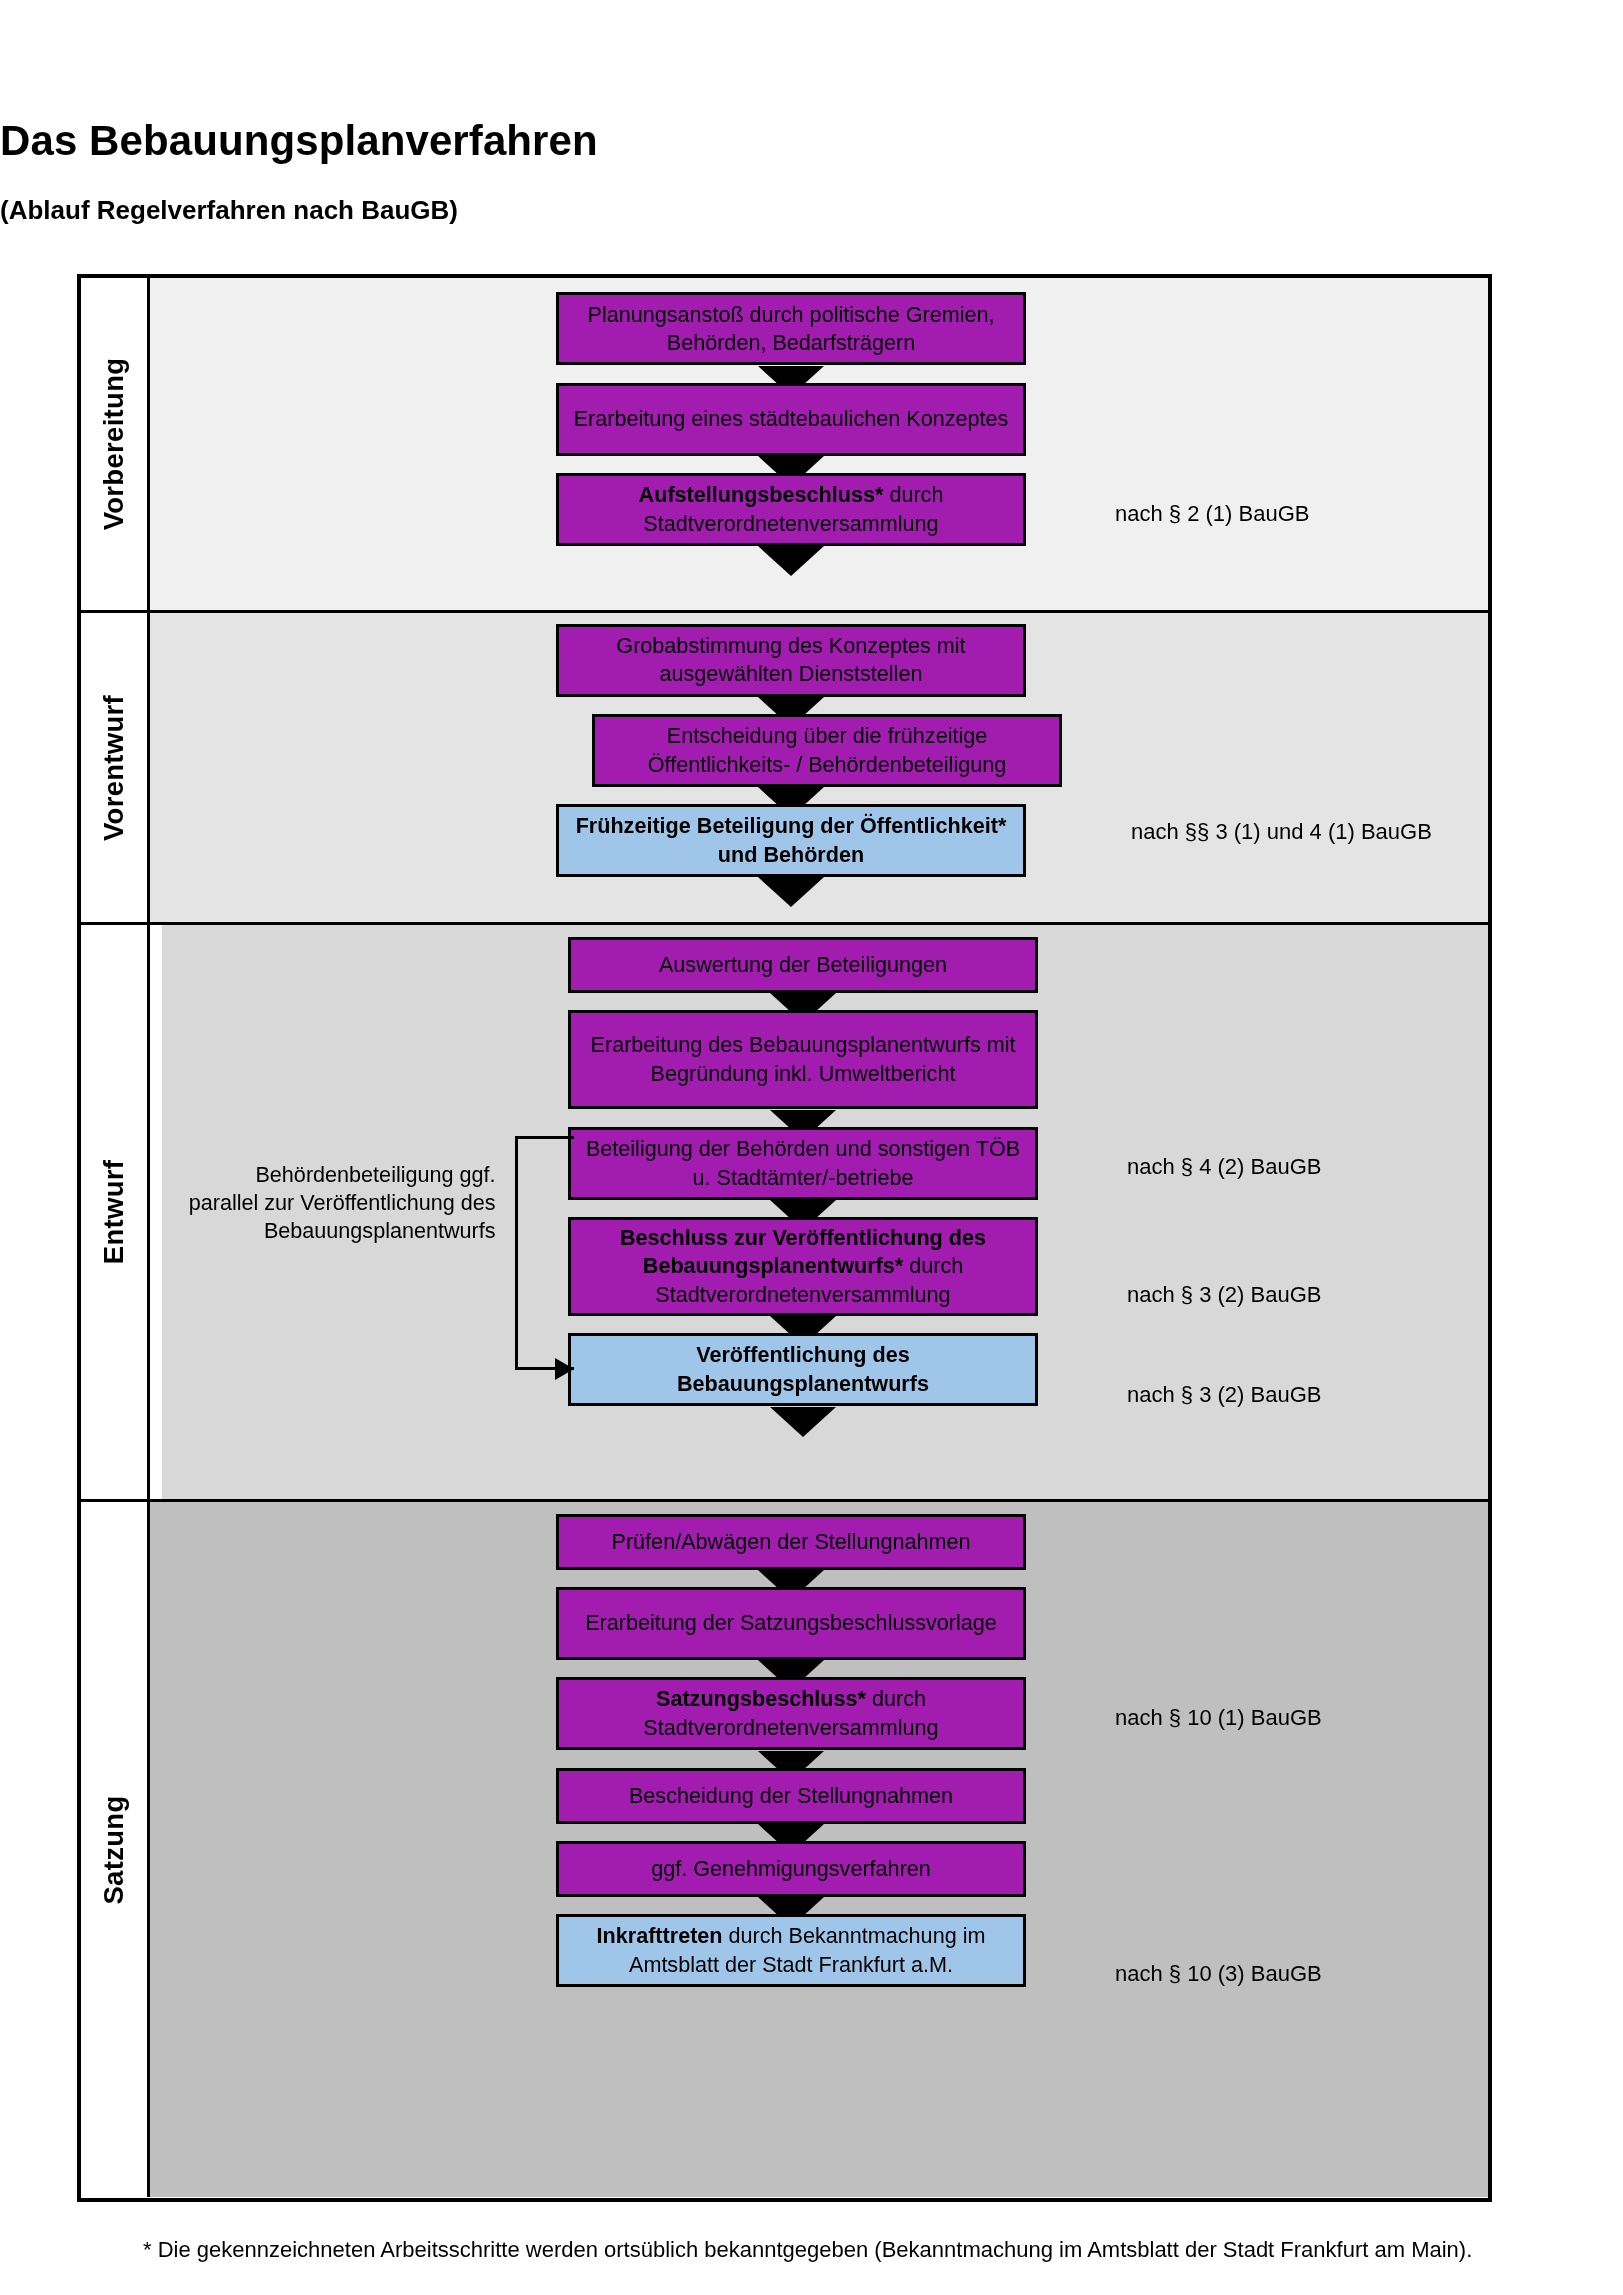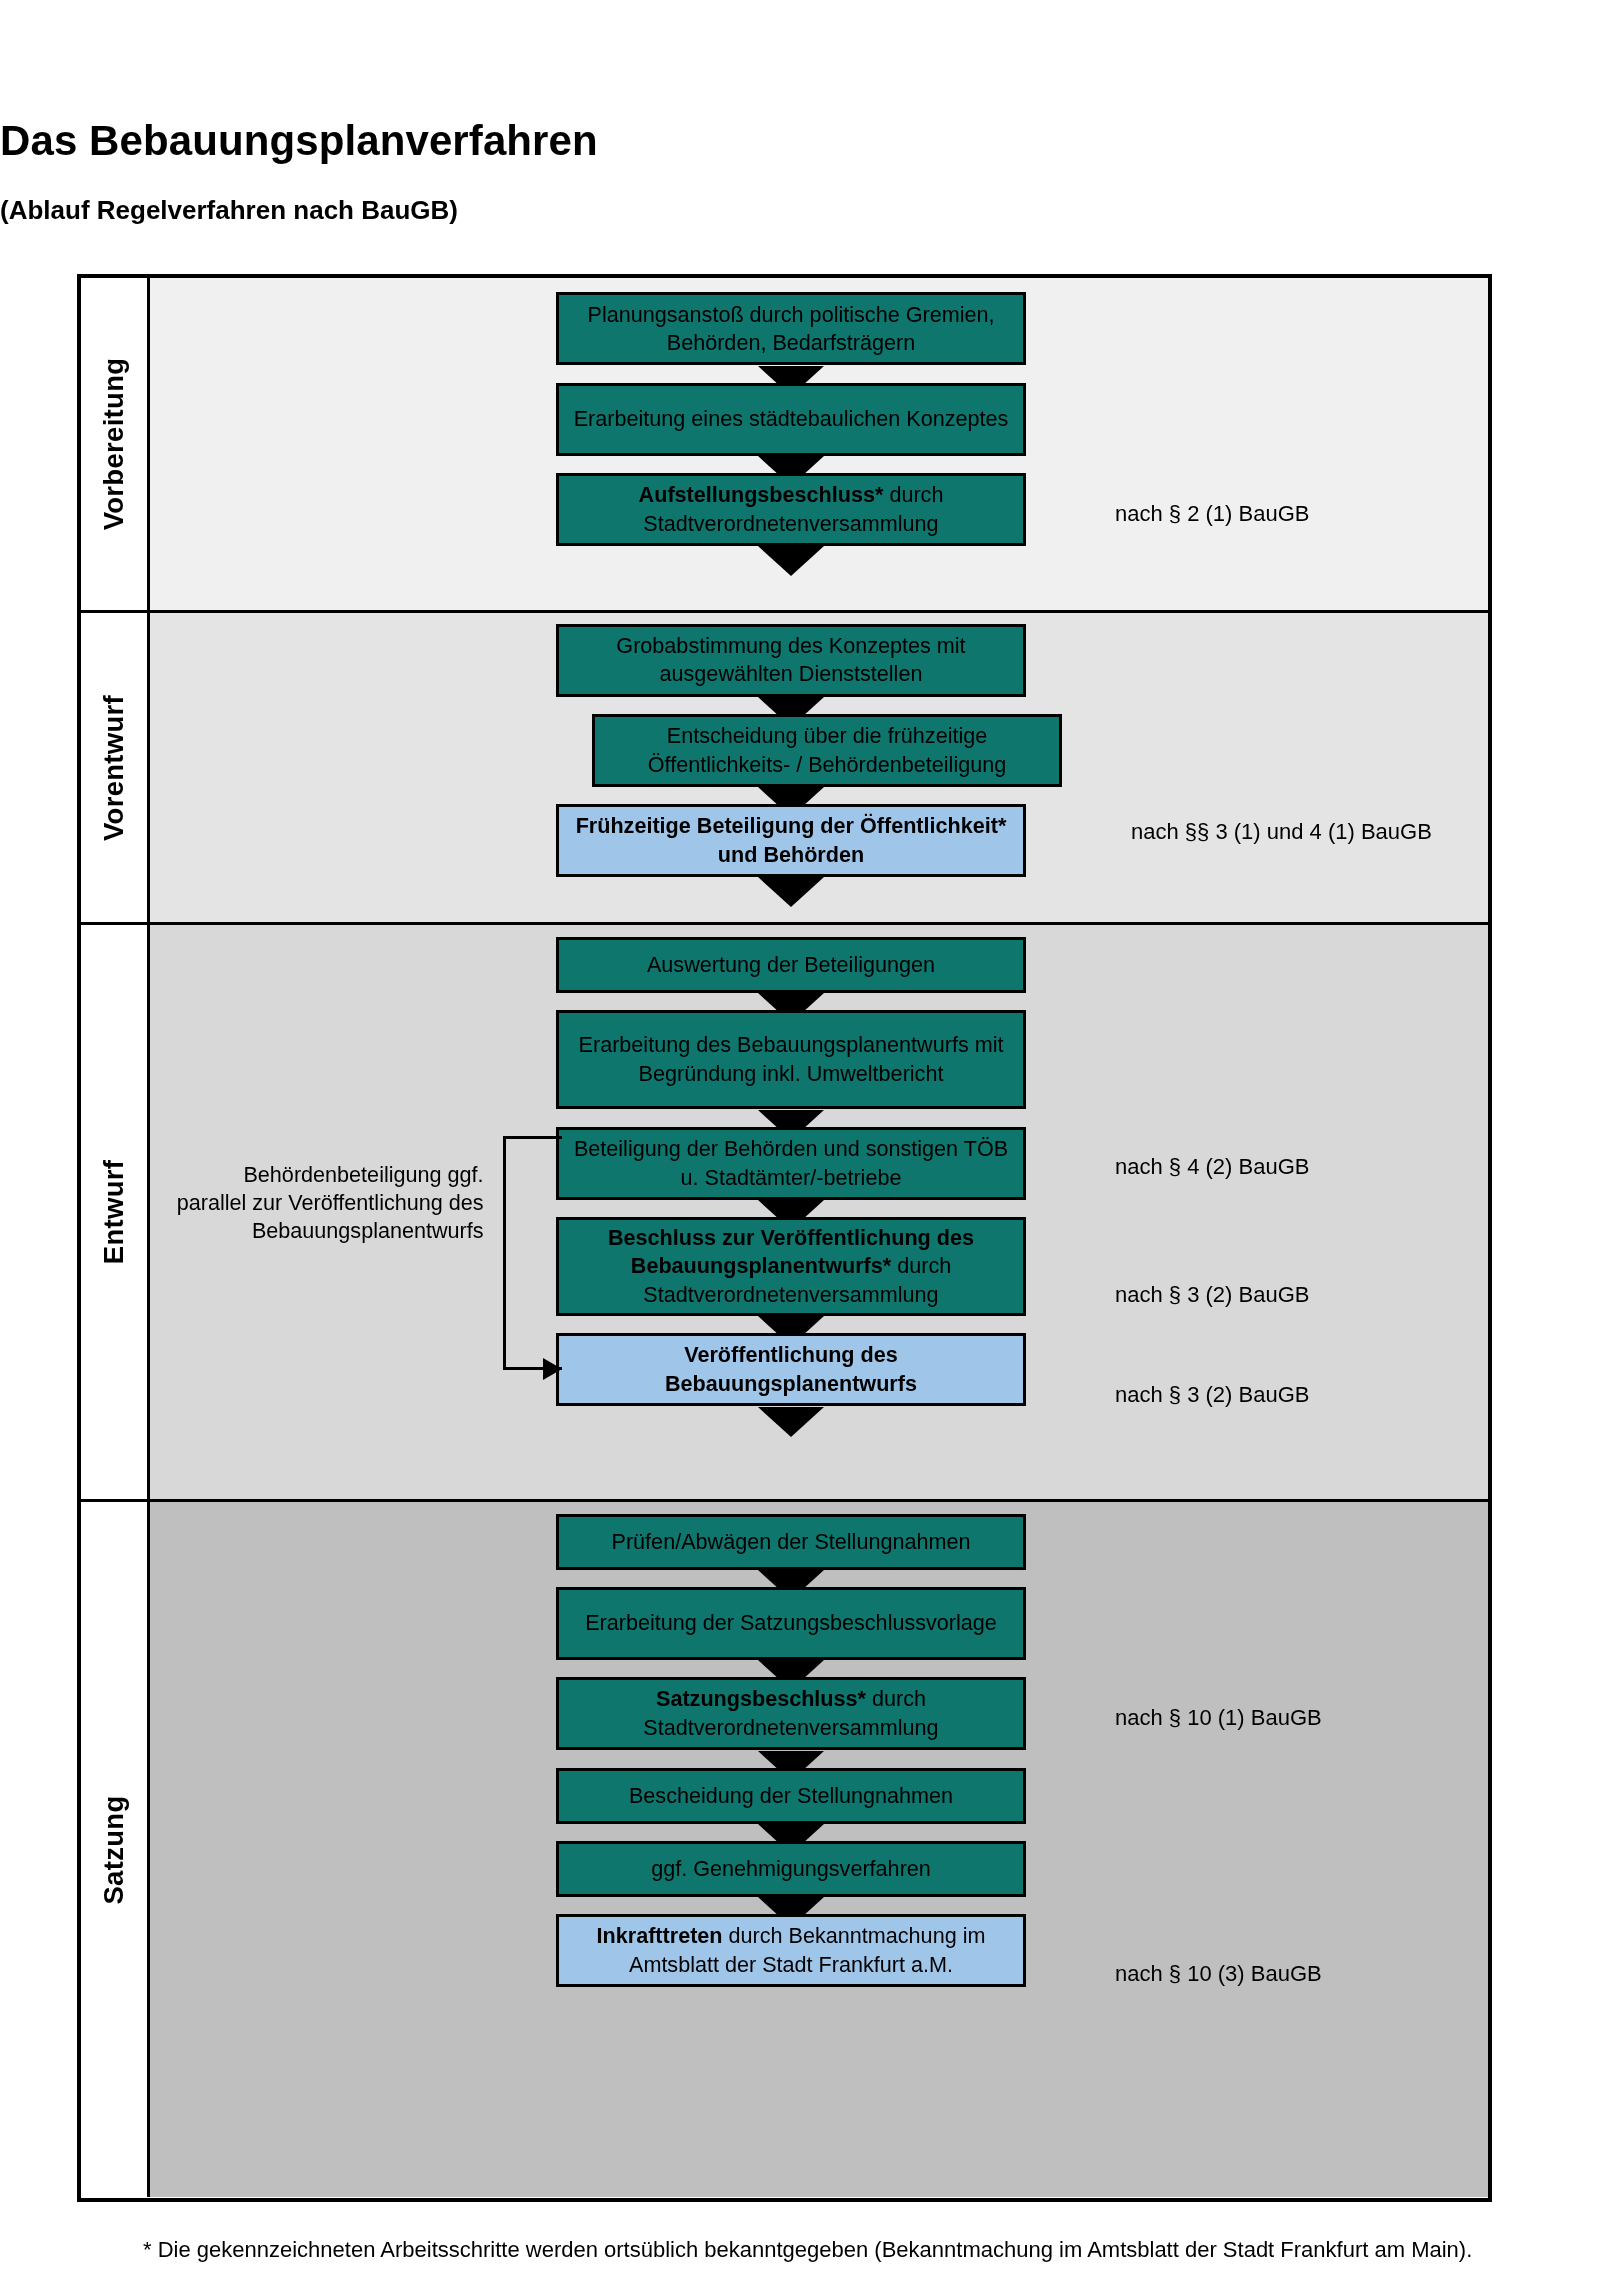--- a/index.html
+++ b/index.html
@@ -82,31 +82,31 @@
 
   .phase-body {
     flex: 1 1 auto;
     position: relative;
     box-sizing: border-box;
   }
 
   
   .bg-vorbereitung { background: #f0f0f0; }
   .bg-vorentwurf   { background: #e4e4e4; }
-  .bg-entwurf      { background: #d8d8d8; }
+  .bg-entwurf      { background: #d8d8d8; margin-left: 12px; }
   .bg-satzung      { background: #bfbfbf; }
 
   
   .flowbox {
     position: absolute;
     left: 406px;
     width: 470px;
     box-sizing: border-box;
     border: 3.9px solid #000000;
-    background: #0f766e;
+    background: #a21caf;
     display: flex;
     align-items: center;
     justify-content: center;
     text-align: center;
     font-size: 21.6px;
     line-height: 1.30;
     padding: 3.9px 7.9px;
   }
   .flowbox.blue { background: #9fc5e8; }
   .flowbox b { font-weight: bold; }

